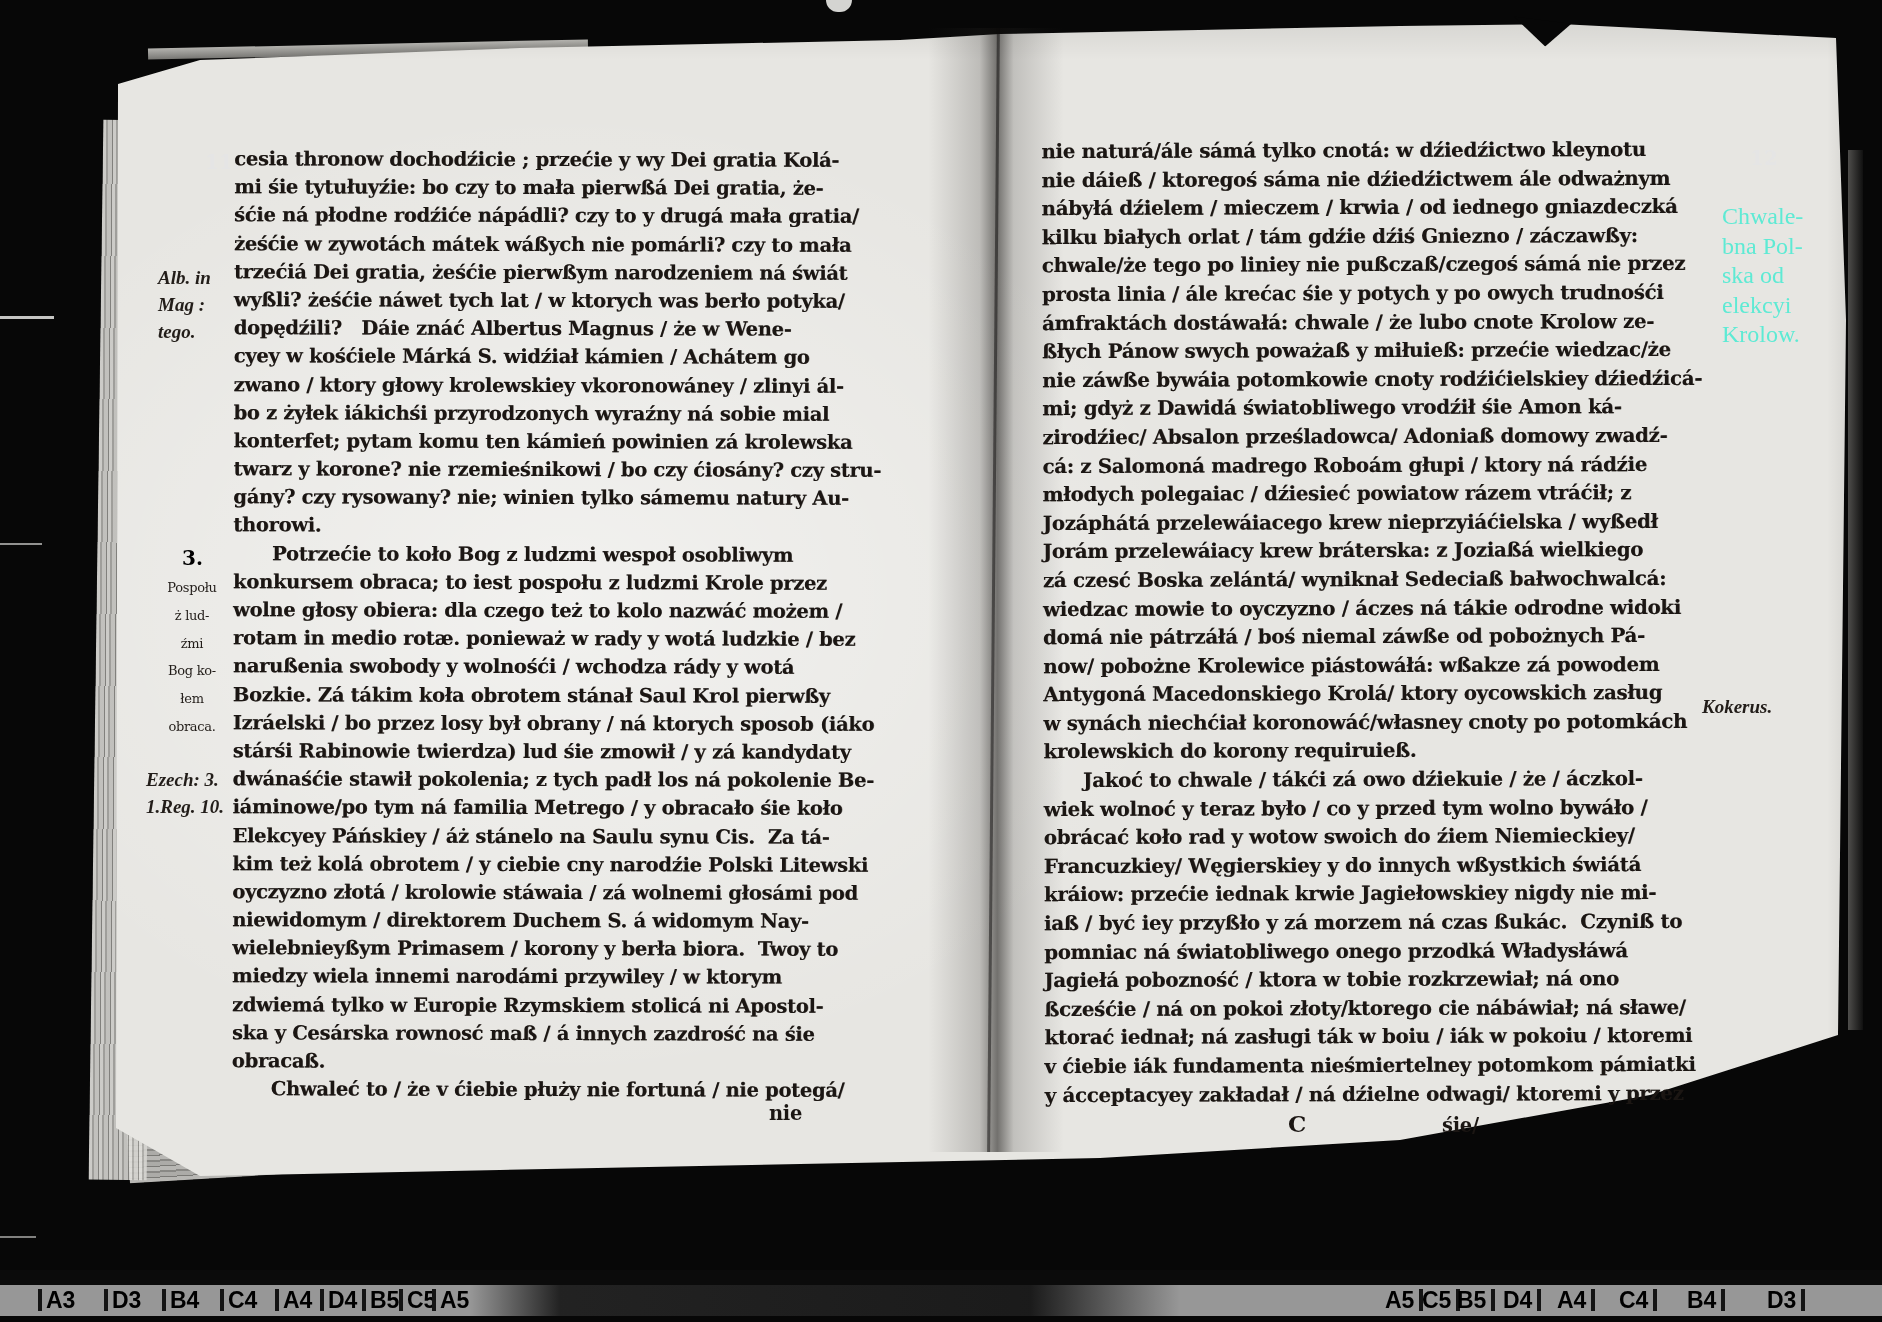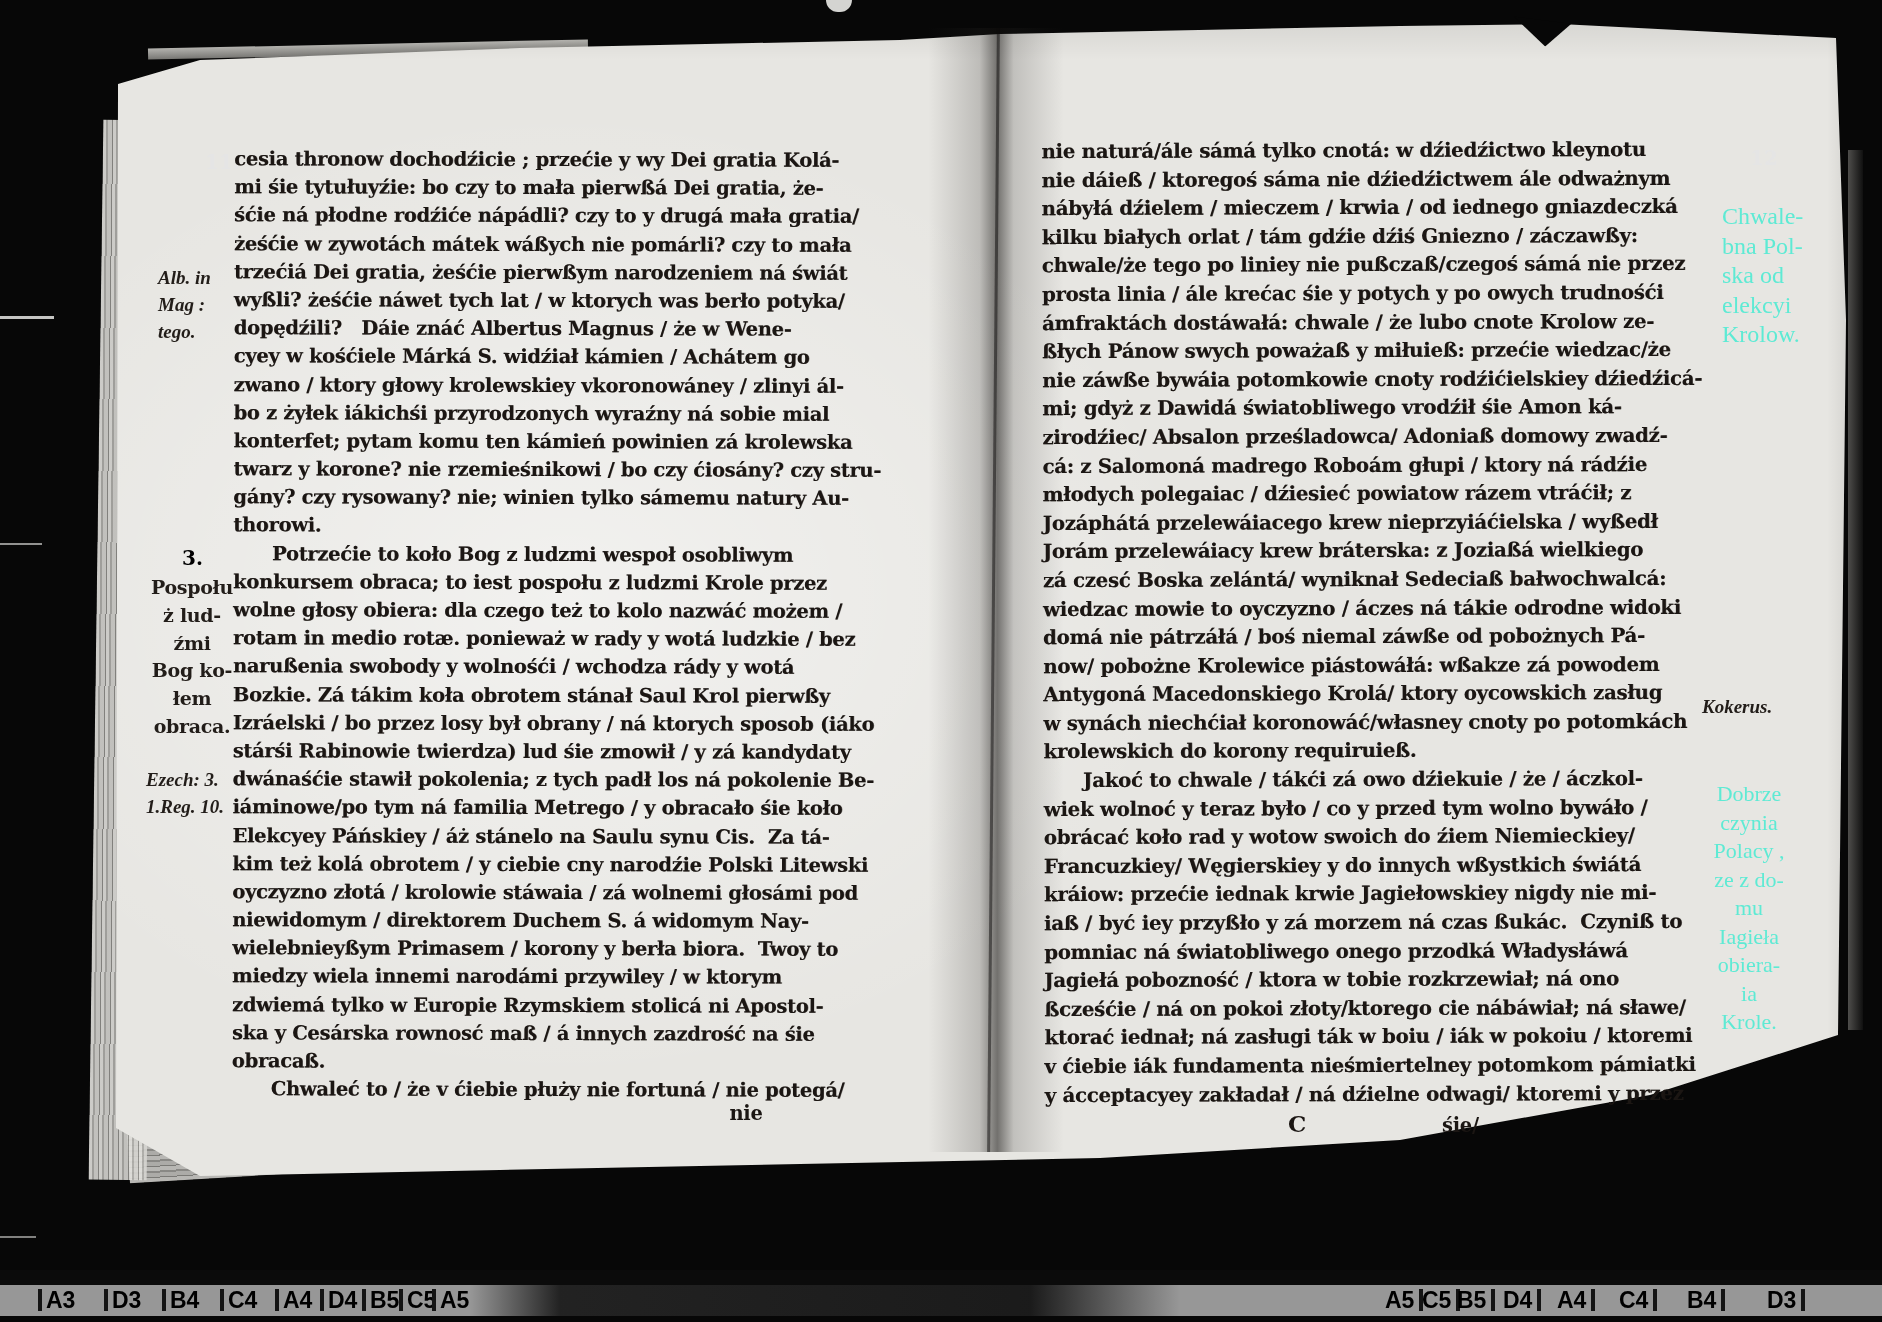--- a/index.html
+++ b/index.html
@@ -54,35 +54,35 @@
 
   .pnum{font-weight:bold;color:#e5e5e5;font-size:20px;}
   .pnum-left{left:205px;top:150px;}
   .pnum-right{left:1750px;top:146px;}
 
   .mnote{color:#221d19;}
   .mline-i{position:relative;font-family:"Liberation Serif",serif;font-style:italic;
            font-size:19px;height:27px;line-height:27px;font-weight:bold;white-space:nowrap;}
   .alb{left:158px;top:264px;}
   .secnum{left:182px;top:546px;font-size:20px;font-weight:bold;}
-  .mline-f{position:relative;font-weight:bold;font-size:19px;height:27.8px;line-height:27.8px;
+  .mline-f{position:relative;font-weight:normal;font-size:13px;height:27.8px;line-height:27.8px;
            letter-spacing:-.3px;white-space:nowrap;text-align:center;}
   .pospolu{left:146px;top:574px;width:92px;text-align:center;}
   .refs{left:146px;top:766px;}
 
   .mline-r{position:relative;font-family:"Liberation Serif",serif;font-size:24px;
            height:29.5px;line-height:29.5px;color:#5eead4;white-space:nowrap;}
   .chwale{left:1722px;top:202px;}
   .kokerus{left:1702px;top:696px;font-family:"Liberation Serif",serif;font-style:italic;
            font-size:19px;font-weight:bold;color:#221d19;}
   .jagiello{left:1688px;top:780px;width:122px;text-align:center;}
   .jagiello .mline-r{font-size:22px;height:28.5px;line-height:28.5px;}
 
   .catchword,.sig{font-weight:bold;color:#1b1613;font-size:19.5px;letter-spacing:-.3px;}
-  .cw-left{left:690px;top:1102px;width:112px;text-align:center;}
+  .cw-left{left:690px;top:1102px;width:112px;text-align:right;}
   .sig{left:1288px;top:1110px;font-size:23px;}
   .cw-right{left:1442px;top:1114px;}
 
   
   .ruler{left:0;top:1285px;width:1882px;height:31px;background:#979797;}
   .ruler::before{content:"";position:absolute;left:0;top:-15px;width:100%;height:15px;background:#0b0b0b;}
   .ruler::after{content:"";position:absolute;left:470px;top:0;width:710px;height:100%;
     background:linear-gradient(90deg,rgba(5,5,5,0) 0,rgba(5,5,5,.8) 90px,rgba(5,5,5,.85) 560px,rgba(5,5,5,0) 710px);}
   .seg{top:0;height:100%;}
   .seg-left{left:24px;width:450px;}
@@ -184,31 +184,20 @@
   <section class="page-right">
     <div class="pnum pnum-right">12</div>
     <div class="mnote chwale">
         <div class="mline-r">Chwale-</div>
         <div class="mline-r">bna Pol-</div>
         <div class="mline-r">ska od</div>
         <div class="mline-r">elekcyi</div>
         <div class="mline-r">Krolow.</div>
       </div>
     <div class="kokerus">Kokerus.</div>
-    <div class="mnote jagiello">
-        <div class="mline-r">Dobrze</div>
-        <div class="mline-r">czynia</div>
-        <div class="mline-r">Polacy ,</div>
-        <div class="mline-r">ze z do-</div>
-        <div class="mline-r">mu</div>
-        <div class="mline-r">Iagieła</div>
-        <div class="mline-r">obiera-</div>
-        <div class="mline-r">ia</div>
-        <div class="mline-r">Krole.</div>
-      </div>
     <div class="textcol col-right">
         <div class="bline">nie naturá/ále sámá tylko cnotá: w dźiedźictwo kleynotu</div>
         <div class="bline">nie dáieß / ktoregoś sáma nie dźiedźictwem ále odważnym</div>
         <div class="bline">nábyłá dźielem / mieczem / krwia / od iednego gniazdeczká</div>
         <div class="bline">kilku białych orlat / tám gdźie dźiś Gniezno / záczawßy:</div>
         <div class="bline">chwale/że tego po liniey nie pußczaß/czegoś sámá nie przez</div>
         <div class="bline">prosta linia / ále krećac śie y potych y po owych trudnośći</div>
         <div class="bline">ámfraktách dostáwałá: chwale / że lubo cnote Krolow ze-</div>
         <div class="bline">ßłych Pánow swych poważaß y miłuieß: przećie wiedzac/że</div>
         <div class="bline">nie záwße bywáia potomkowie cnoty rodźićielskiey dźiedźicá-</div>

